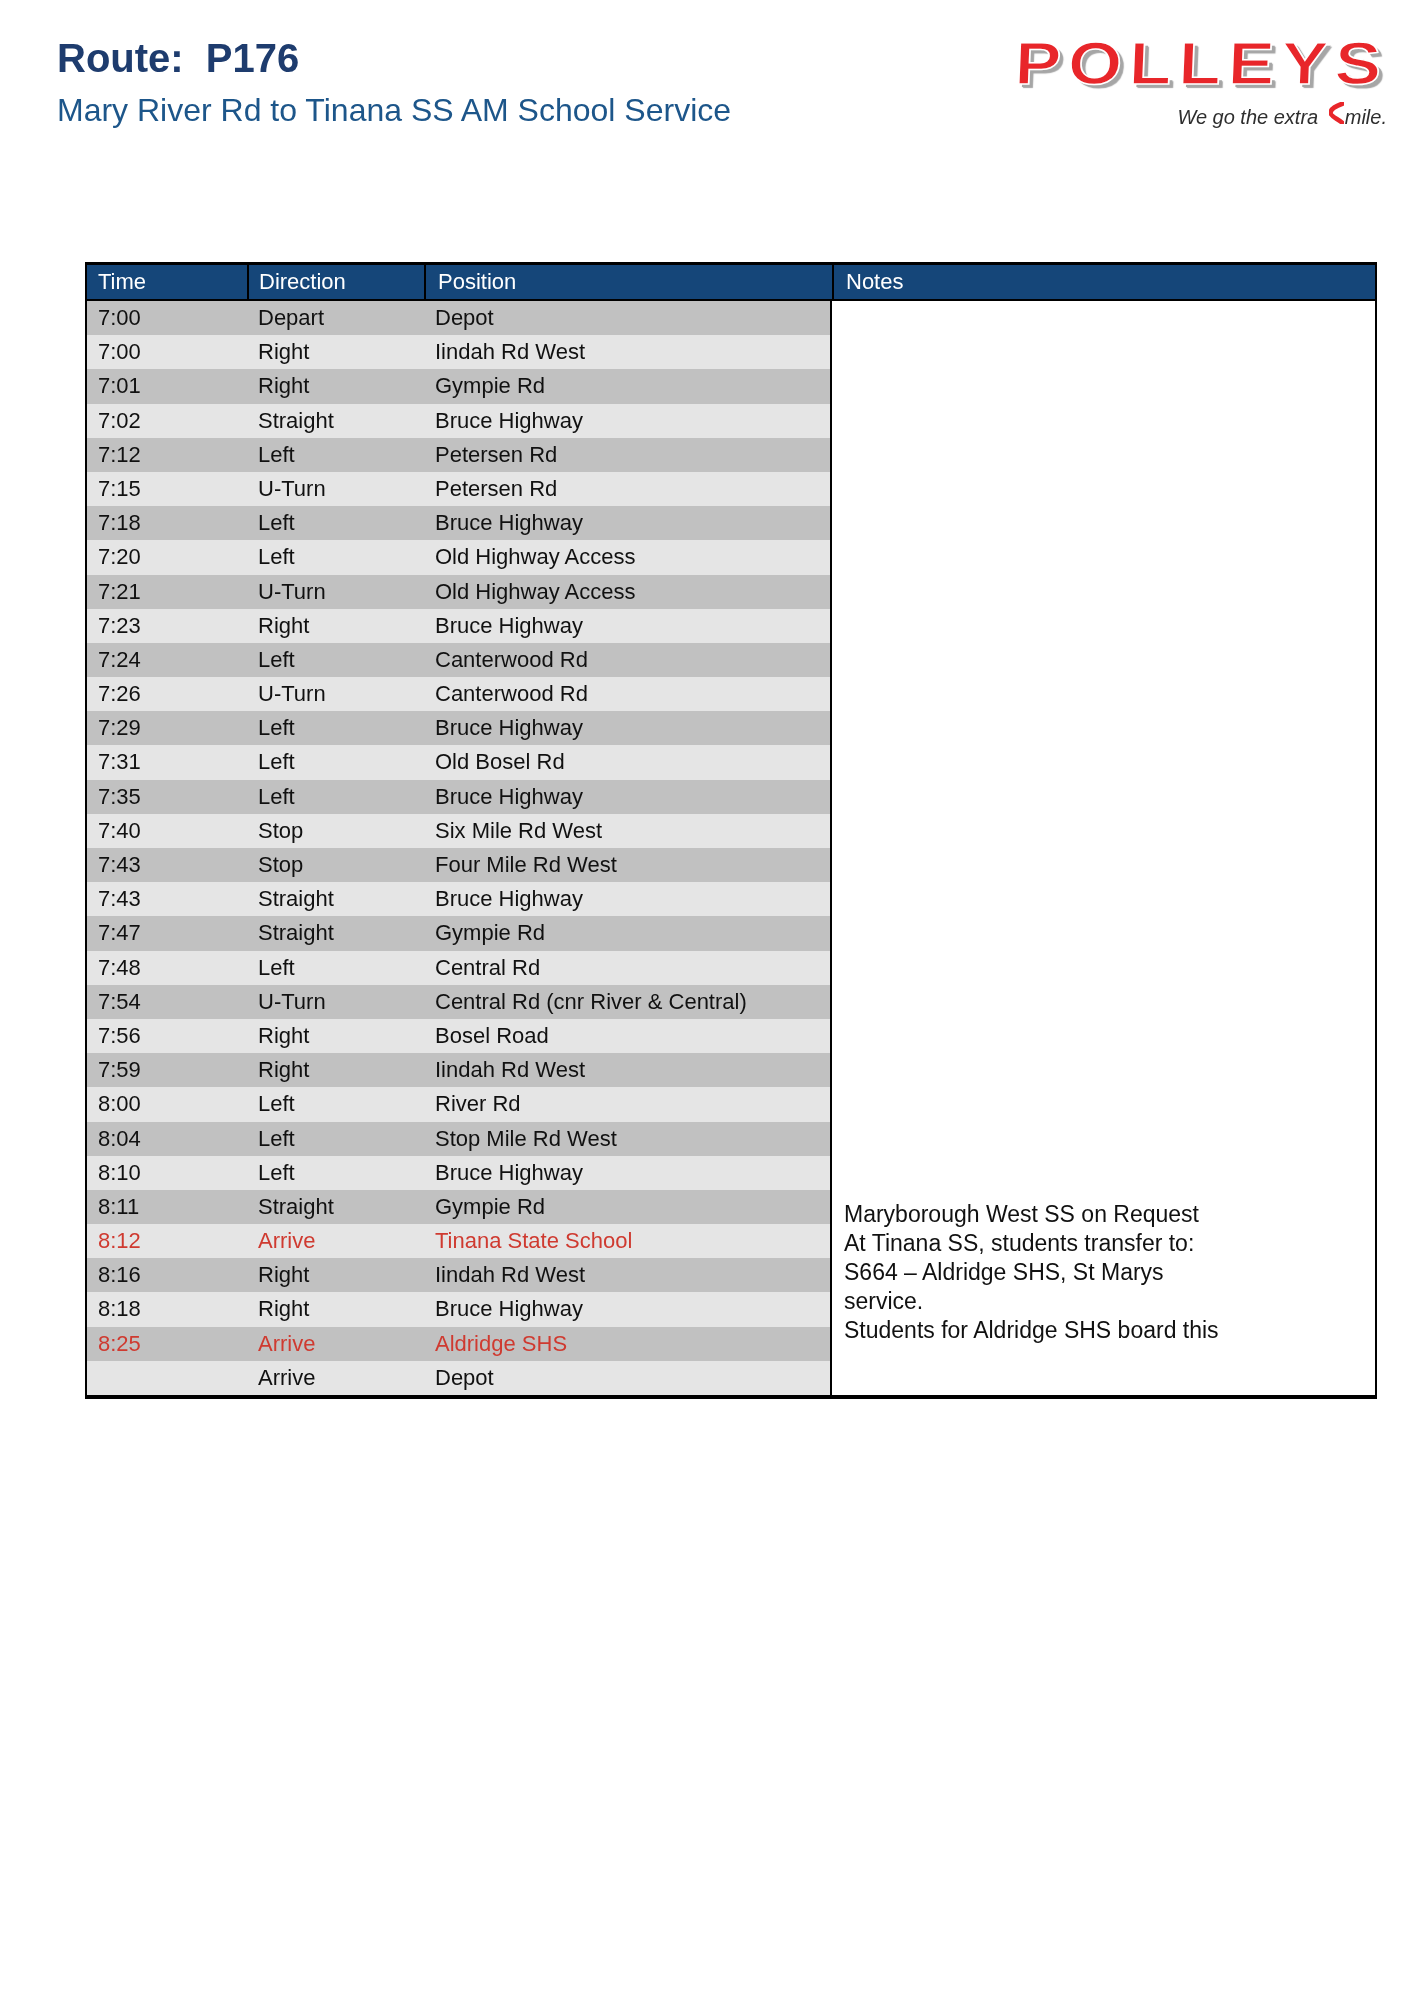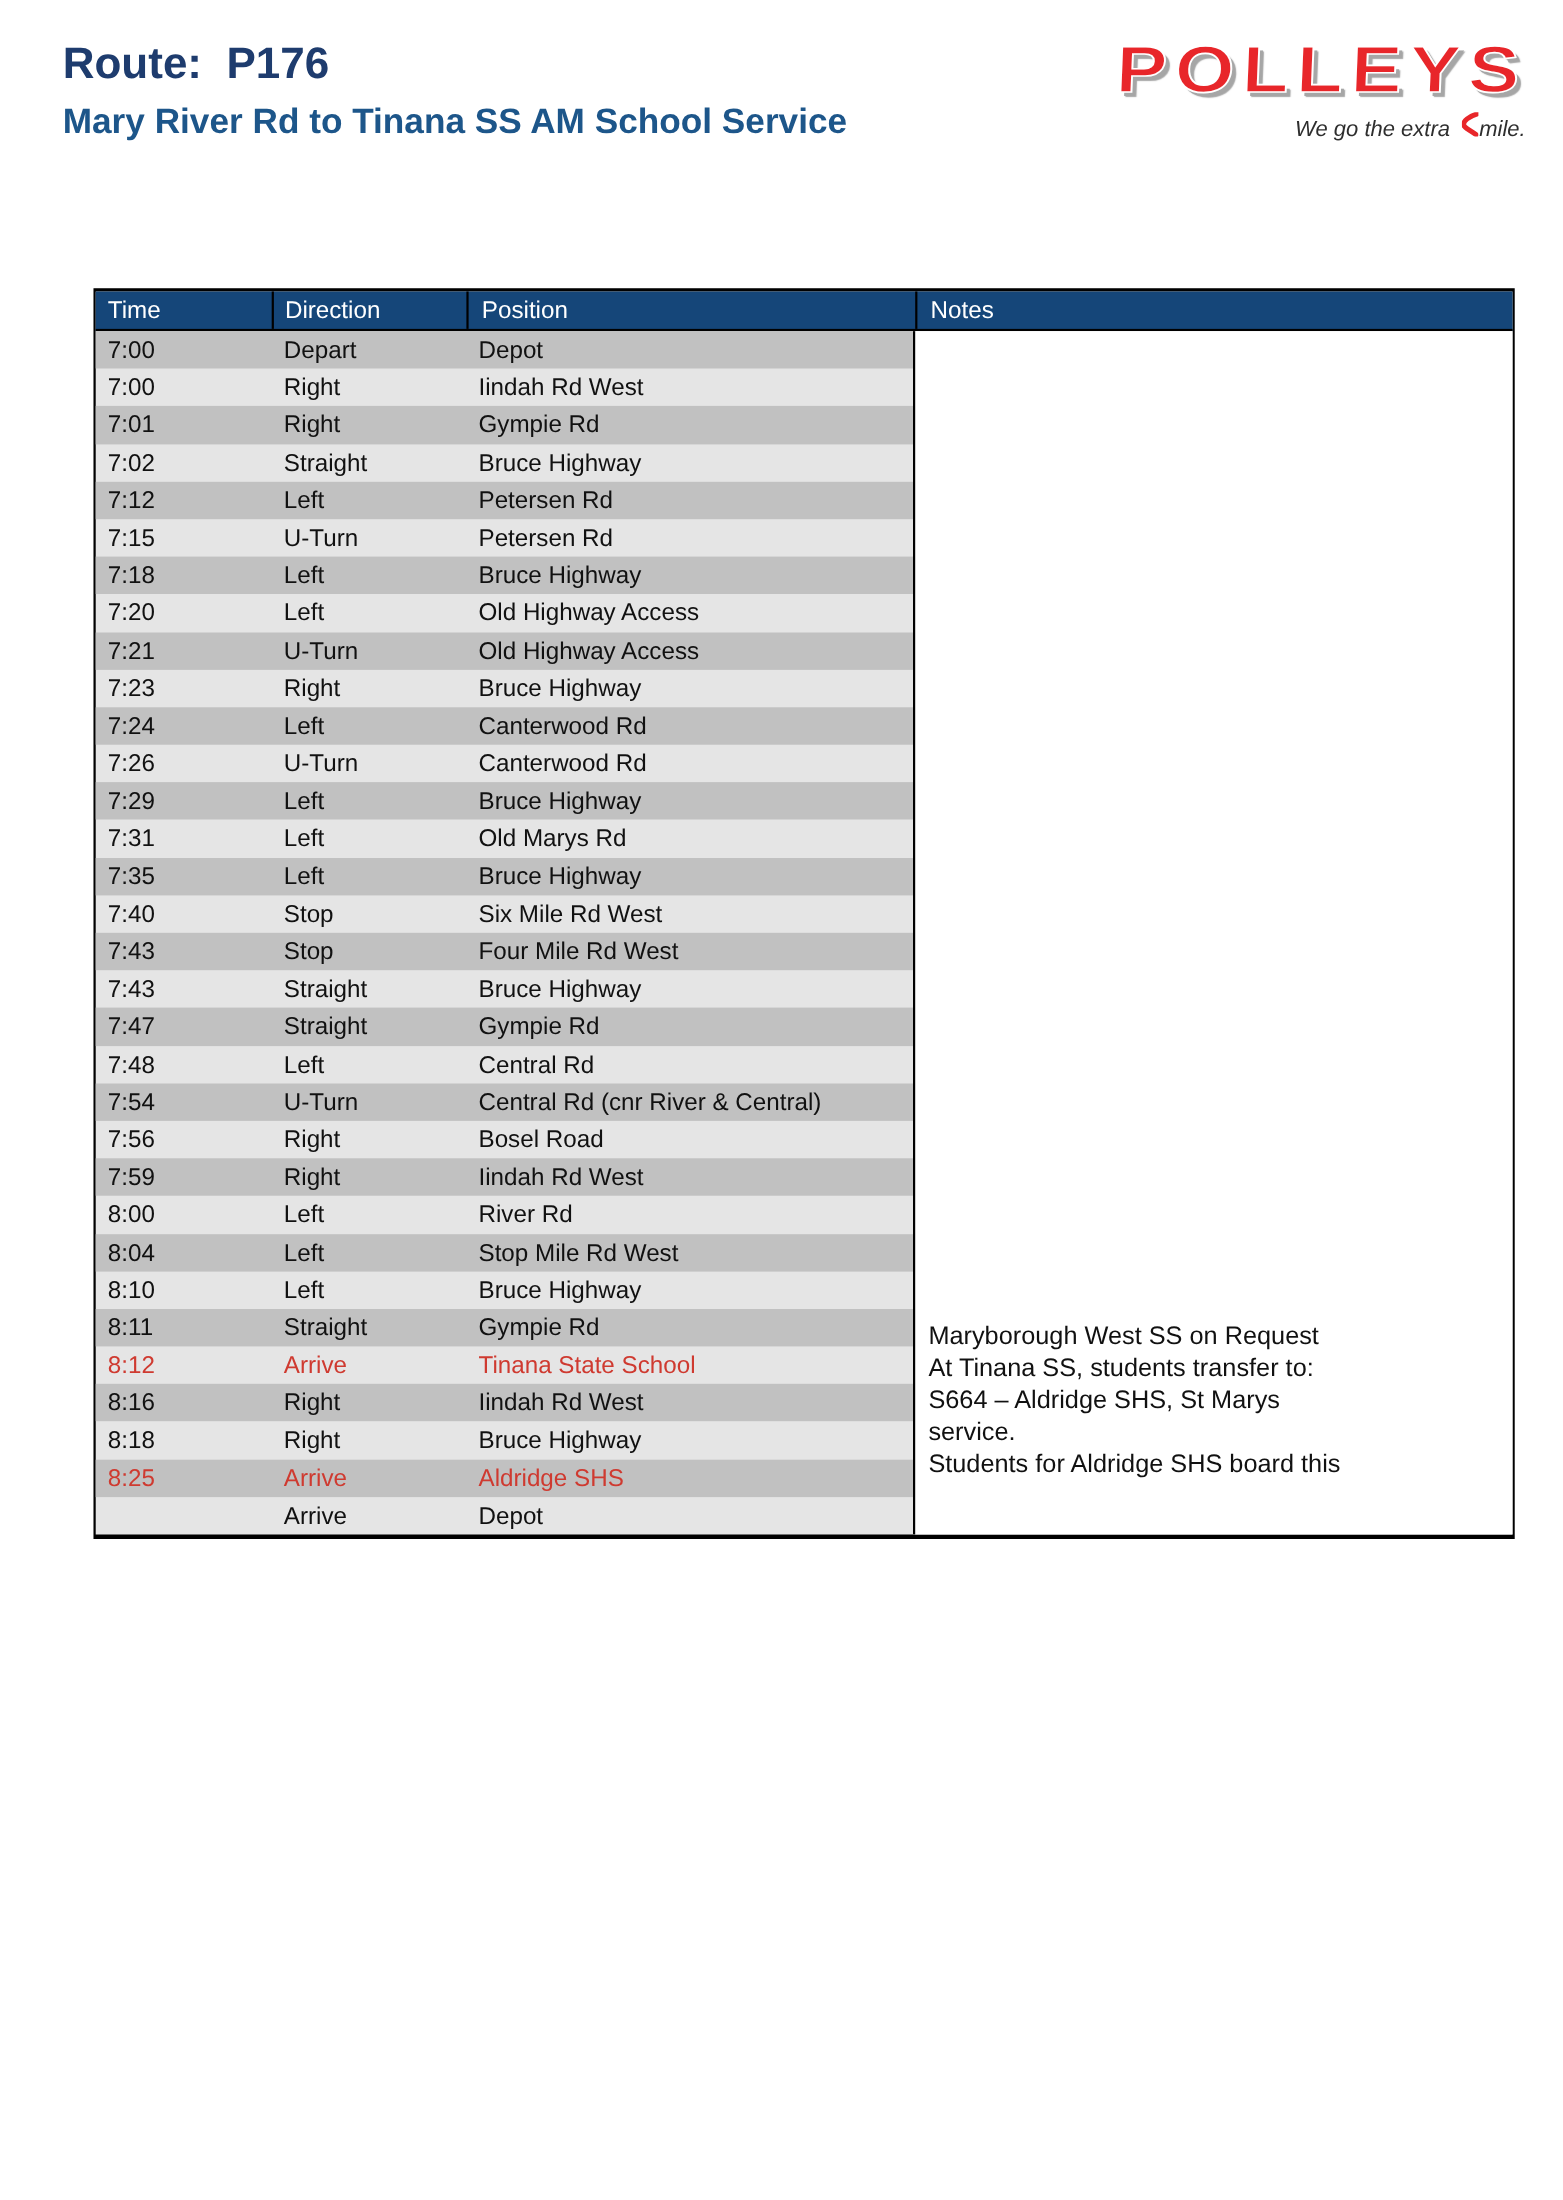--- a/index.html
+++ b/index.html
@@ -12,21 +12,21 @@
     margin:0 auto;
     padding-left:24px;
   }
   
   .title-block{position:absolute;left:57px;top:34px;}
   .page-title{
     font-size:40px;font-weight:600;color:var(--title_blue,#1E3C6E);
     white-space:pre;line-height:1.2;
   }
   .route-subtitle{
-    margin-top:10px;font-size:32px;font-weight:700;
+    margin-top:10px;font-size:32px;font-weight:400;
     color:var(--subtitle_blue,#1D568A);white-space:pre;
   }
   .logo-block{position:absolute;right:58px;top:34px;text-align:right;}
   .brand{
     display:inline-block;
     font-size:60px;font-weight:800;line-height:1;
     letter-spacing:6px;color:var(--brand_red,#E8262A);
     transform:scaleX(1.16) skewX(-2deg);transform-origin:right bottom;
     -webkit-text-stroke:1.5px #ffffff;
     text-shadow:3px 3px 0 var(--brand_shadow,#A6A6A6),4px 4px 1px var(--brand_shadow,#A6A6A6);
@@ -168,21 +168,21 @@
     <div class="cell cell-position">Canterwood Rd</div>
   </div>
           <div class="row stripe">
     <div class="cell cell-time">7:29</div>
     <div class="cell cell-direction">Left</div>
     <div class="cell cell-position">Bruce Highway</div>
   </div>
           <div class="row">
     <div class="cell cell-time">7:31</div>
     <div class="cell cell-direction">Left</div>
-    <div class="cell cell-position">Old Marys Rd</div>
+    <div class="cell cell-position">Old Bosel Rd</div>
   </div>
           <div class="row stripe">
     <div class="cell cell-time">7:35</div>
     <div class="cell cell-direction">Left</div>
     <div class="cell cell-position">Bruce Highway</div>
   </div>
           <div class="row">
     <div class="cell cell-time">7:40</div>
     <div class="cell cell-direction">Stop</div>
     <div class="cell cell-position">Six Mile Rd West</div>

